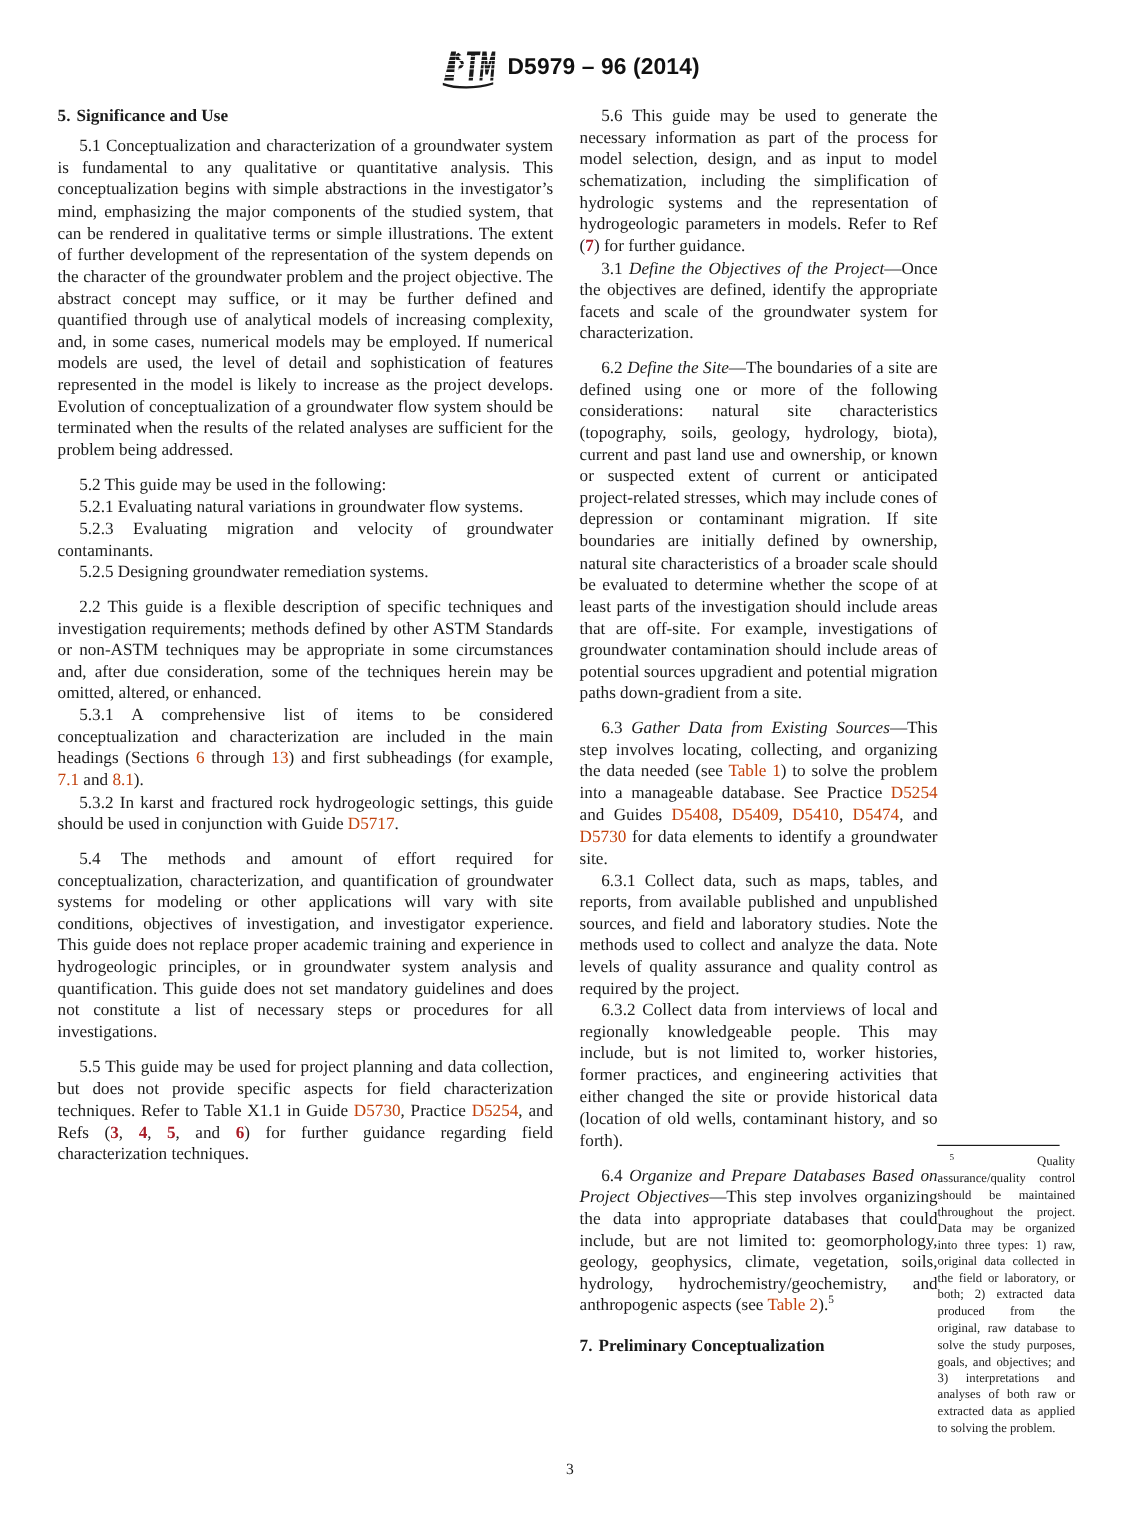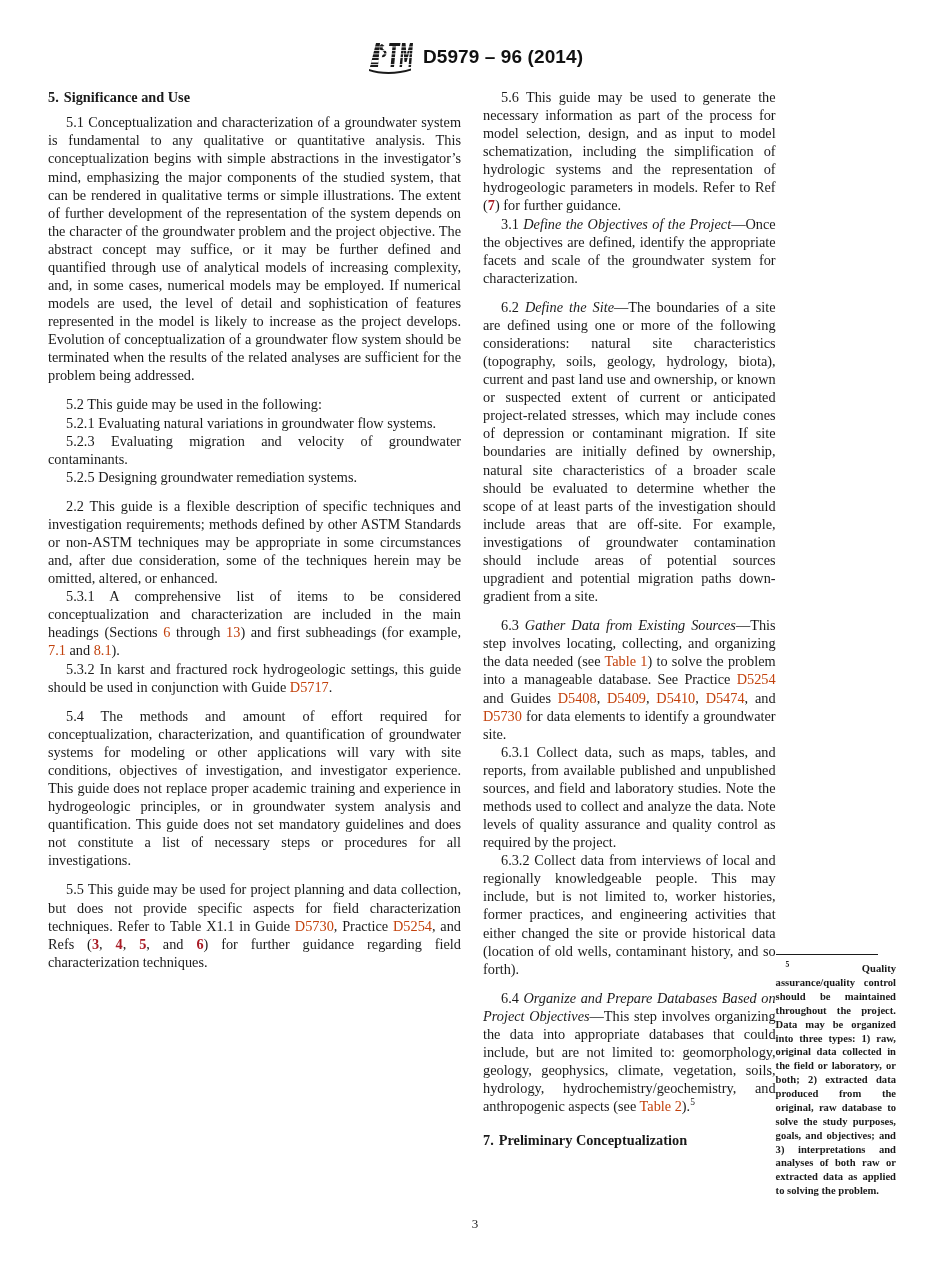--- a/index.html
+++ b/index.html
@@ -98,21 +98,20 @@
   sup.fn {
     font-size: 9.5px;
     vertical-align: super;
     line-height: 0;
   }
 
   
   .footnote-block {
     margin-top: auto;
     padding-top: 8px;
-    font-weight: bold;
   }
   .footnote-rule {
     width: 102px;
     height: 1.4px;
     background: #1a1a1a;
     margin: 0 0 7px 0;
   }
   p.footnote {
     font-size: 10.6px;
     line-height: 1.31;

